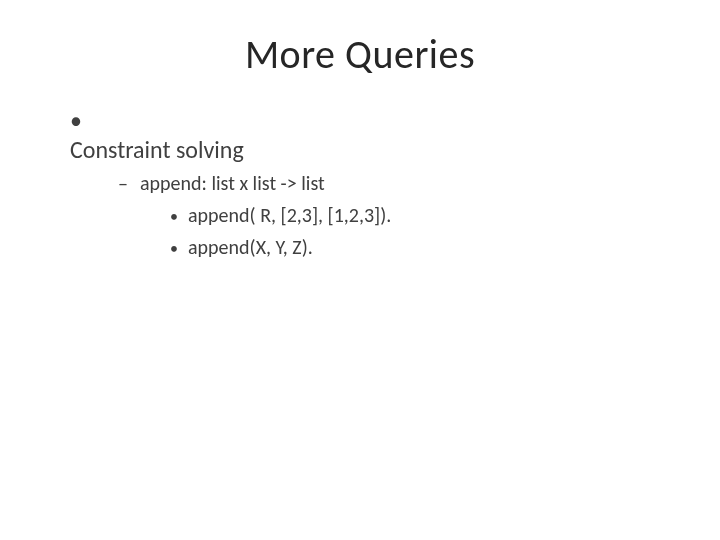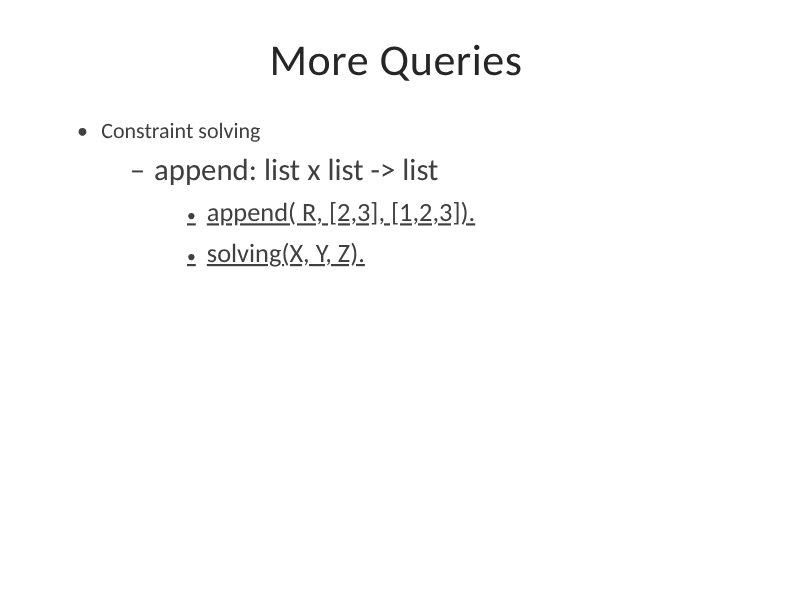--- a/index.html
+++ b/index.html
@@ -27,41 +27,41 @@
     letter-spacing: 0.5px;
   }
   .content {
     color: #404040;
     font-size: 20px;
   }
   
   .l1 {
     display: flex;
     margin: 0 0 6px 30px;
-    font-size: 20px;
+    font-size: 24px;
     line-height: 1.2;
+    flex-direction: column;
   }
   .l1 .b { width: 22px; flex: 0 0 22px; }
   .l1 .b::before { content: "•"; }
   
   .l2 {
     display: flex;
     margin: 0 0 6px 78px;
-    font-size: 28px;
+    font-size: 20px;
     line-height: 1.25;
   }
   .l2 .b { width: 22px; flex: 0 0 22px; }
   .l2 .b::before { content: "–"; }
   
   .l3 {
     display: flex;
     margin: 0 0 6px 130px;
-    font-size: 24px;
+    font-size: 20px;
     line-height: 1.3;
-    text-decoration: underline;
   }
   .l3 .b { width: 18px; flex: 0 0 18px; }
   .l3 .b::before { content: "•"; font-size: 16px; }
   .txt { flex: 1; }
 </style>
 </head>
 <body>
 
 <div class="slide">
   <div class="title">More  Queries</div>
@@ -82,17 +82,17 @@
       <span class="b"></span>
       <span class="txt">append( R, [2,3], [1,2,3]).</span>
     </div>
 
 
 
 
 
     <div class="l3">
       <span class="b"></span>
-      <span class="txt">solving(X, Y, Z).</span>
+      <span class="txt">append(X, Y, Z).</span>
     </div>
 
   </div>
 </div>
 
 </body></html>

